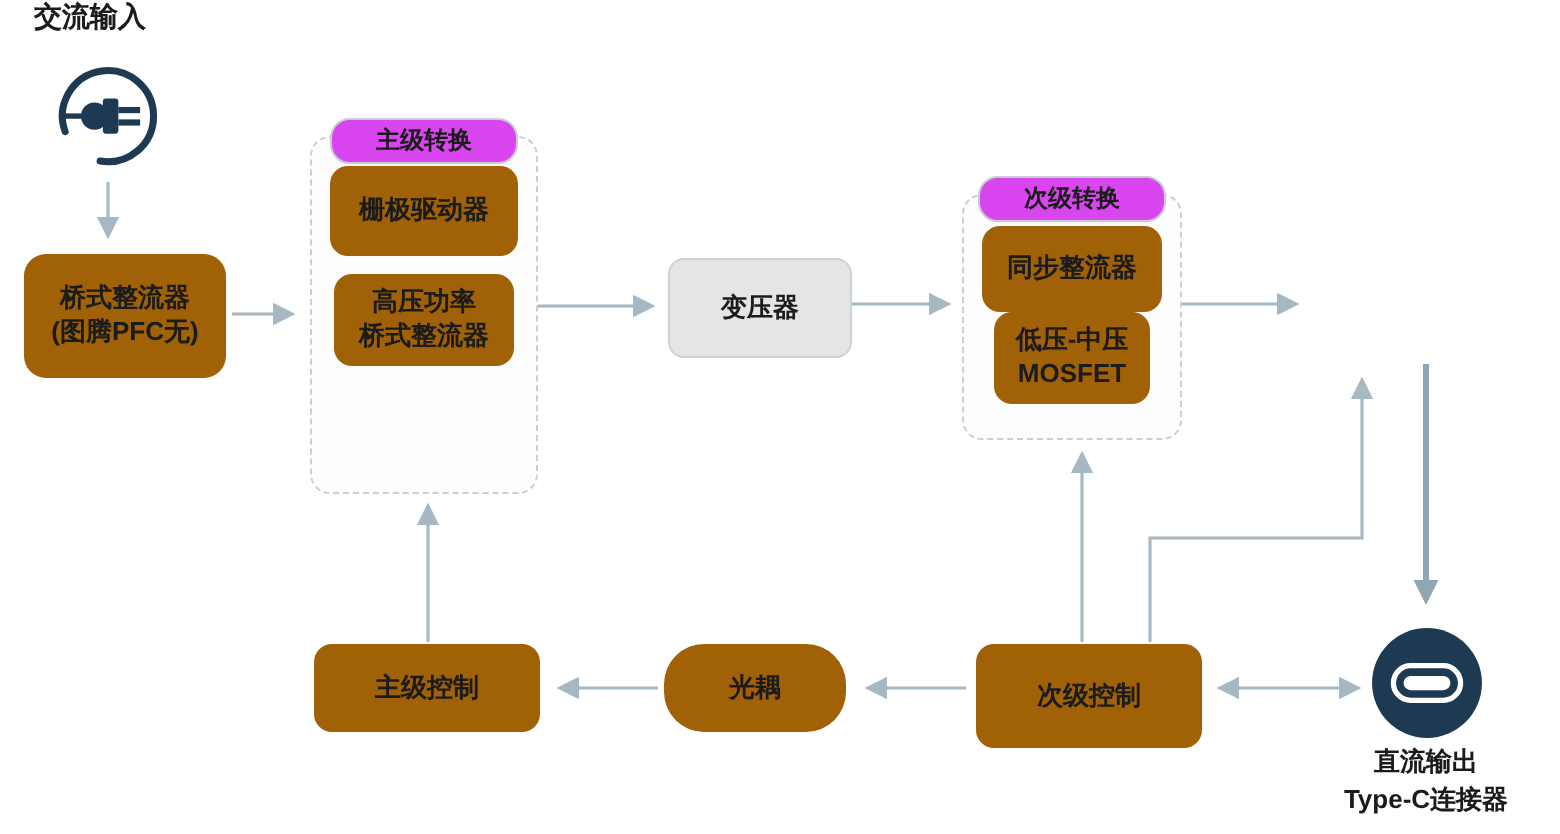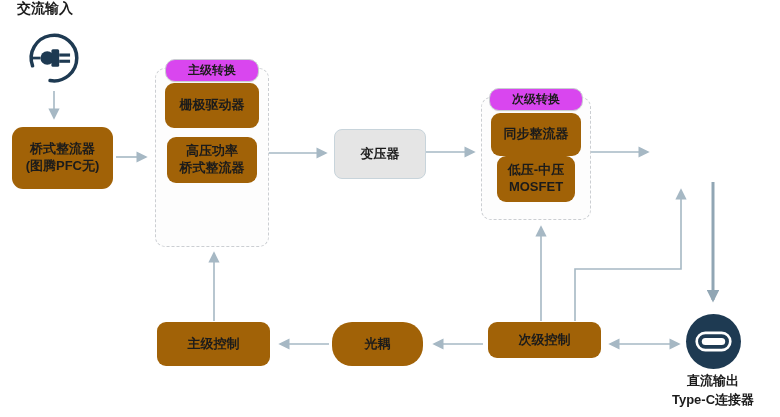--- a/index.html
+++ b/index.html
@@ -101,15 +101,15 @@
     <rect x="16.5" y="24.5" width="23" height="7" rx="3.5" fill="#ffffff"></rect>
   </svg>
 
   <div class="abs dc-caption" style="left:633px;top:372px;width:160px;">
     <div>直流输出</div>
     <div>Type-C连接器</div>
   </div>
 
   <div class="abs node" style="left:157px;top:322px;width:113px;height:44px;font-family:Liberation Serif, serif;">主级控制</div>
   <div class="abs node" style="left:332px;top:322px;width:91px;height:44px;border-radius:20px;">光耦</div>
-  <div class="abs node" style="left:488px;top:322px;width:113px;height:36px;">次级控制</div>
+  <div class="abs node" style="left:488px;top:322px;width:113px;height:52px;">次级控制</div>
 
 </div>
 
 </body></html>

